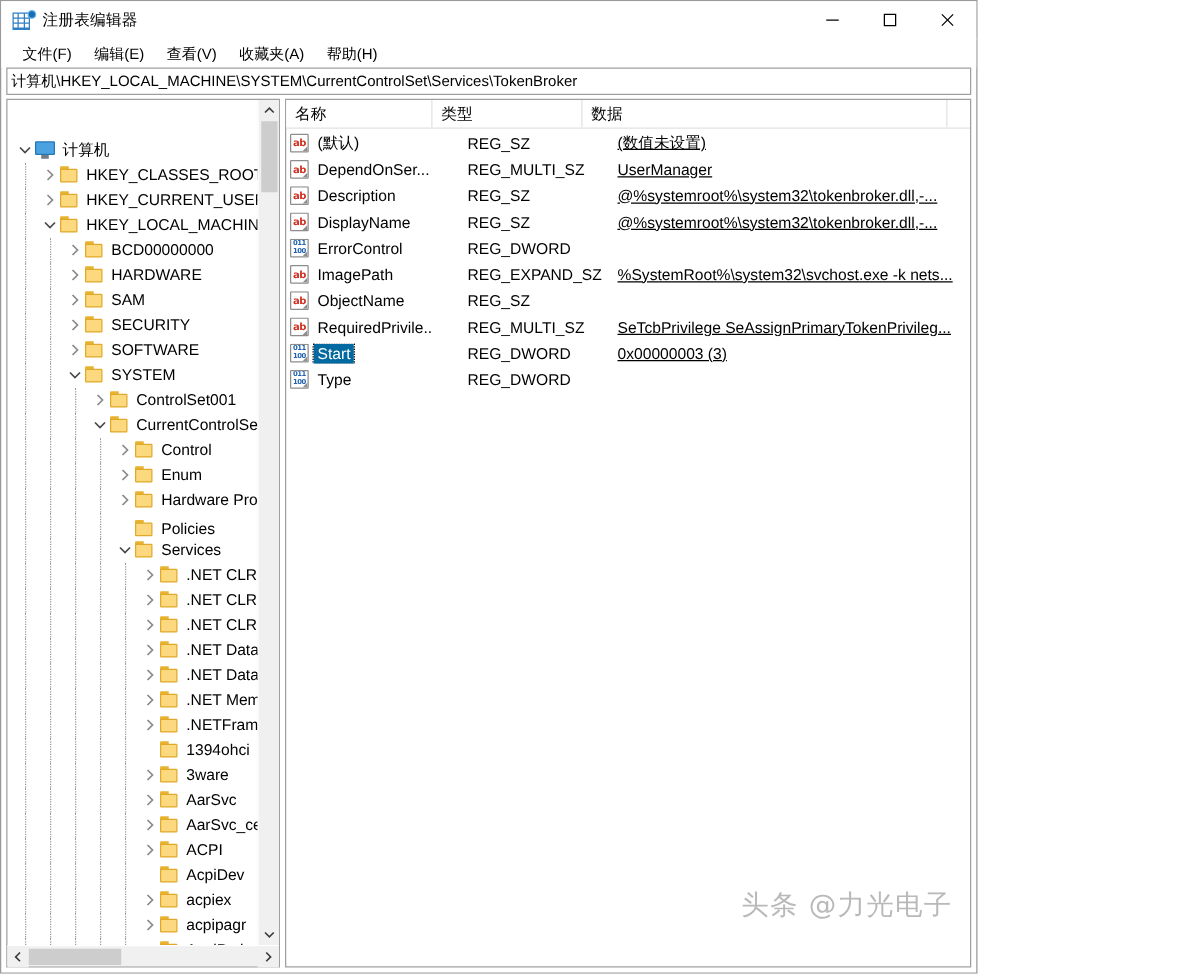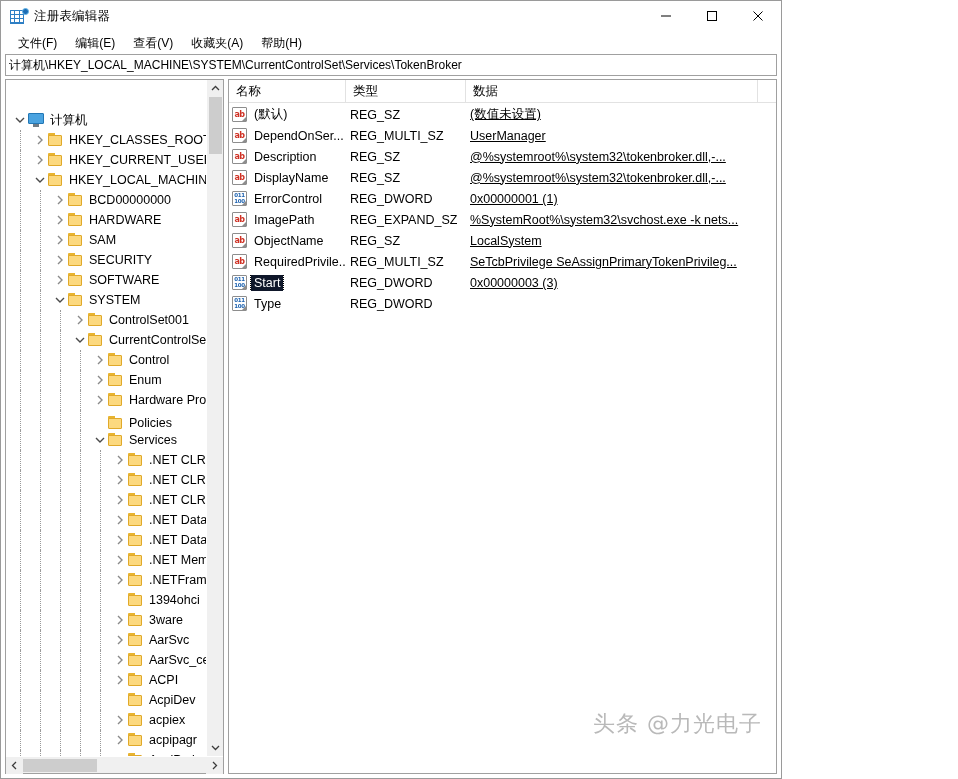--- a/index.html
+++ b/index.html
@@ -256,25 +256,25 @@
     cursor: default;
   }
   .vc {
     overflow: hidden;
     text-overflow: clip;
     white-space: nowrap;
     display: flex;
     align-items: center;
   }
   .vc-name { width: 117px; flex: 0 0 117px; padding-left: 3px; }
-  .vc-type { width: 120px; flex: 0 0 120px; padding-left: 4px; }
+  .vc-type { width: 120px; flex: 0 0 120px; padding-left: 4px; margin-left: 24px; }
   .vc-data { flex: 1 1 auto; padding-left: 4px; min-width: 0; text-decoration: underline; }
   .name-label { padding: 1px 3px; }
   .vrow.selected .name-label {
-    background: #0f172a;
+    background: #0369a1;
     color: #ffffff;
     outline: 1px dotted #000000;
     outline-offset: 0px;
     text-align: right;
   }
   
   .vicon {
     width: 15px; height: 15px;
     flex: 0 0 15px;
     margin-right: 4px;
@@ -968,21 +968,20 @@
               <span class="vicon dw">
                 <span class="lbl">
                   <span>011</span>
                   <span>100</span>
                 </span>
                 <span class="fold"></span>
               </span>
               <span class="name-label">ErrorControl</span>
             </div>
             <div class="vc vc-type">REG_DWORD</div>
-            <div class="vc vc-data">0x00000001 (1)</div>
           </div>
           <div class="vrow">
             <div class="vc vc-name">
               <span class="vicon str">
                 <span class="lbl">ab</span>
                 <span class="fold"></span>
               </span>
               <span class="name-label">ImagePath</span>
             </div>
             <div class="vc vc-type">REG_EXPAND_SZ</div>
@@ -990,21 +989,20 @@
           </div>
           <div class="vrow">
             <div class="vc vc-name">
               <span class="vicon str">
                 <span class="lbl">ab</span>
                 <span class="fold"></span>
               </span>
               <span class="name-label">ObjectName</span>
             </div>
             <div class="vc vc-type">REG_SZ</div>
-            <div class="vc vc-data">LocalSystem</div>
           </div>
           <div class="vrow">
             <div class="vc vc-name">
               <span class="vicon str">
                 <span class="lbl">ab</span>
                 <span class="fold"></span>
               </span>
               <span class="name-label">RequiredPrivile...</span>
             </div>
             <div class="vc vc-type">REG_MULTI_SZ</div>

